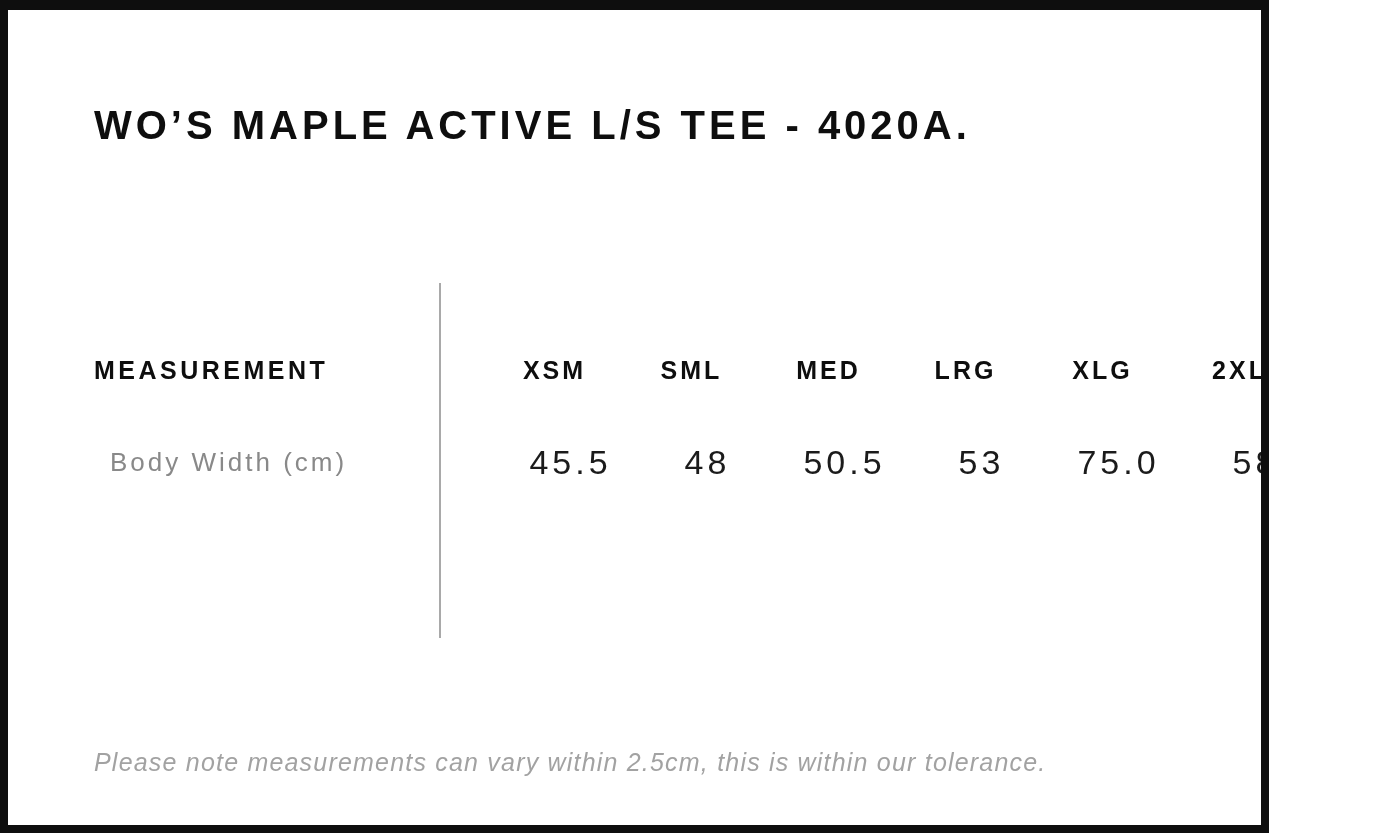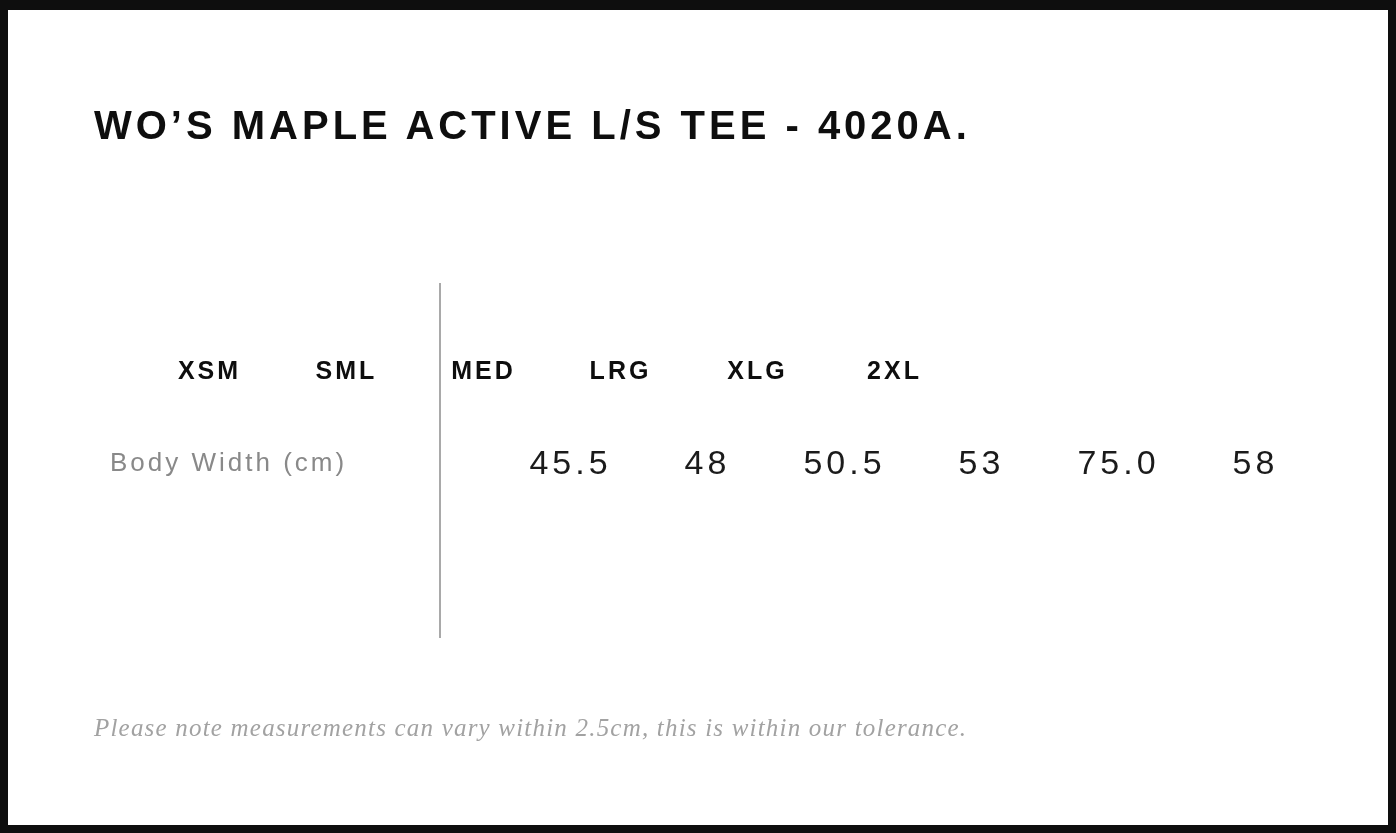--- a/index.html
+++ b/index.html
@@ -2,21 +2,21 @@
 <html><head>
 <meta charset="utf-8">
 <style>
   html, body {
     margin: 0;
     padding: 0;
     background: #ffffff;
     font-family: "Liberation Sans", "DejaVu Sans", sans-serif;
   }
   .frame {
-    width: 1396px;
+    width: 1269px;
     height: 833px;
     box-sizing: border-box;
     border-style: solid;
     border-color: #0e0e0e;
     border-width: 10px 8px 8px 8px;
     background: #ffffff;
     overflow: hidden;
   }
   .content {
     padding-left: 86px;
@@ -85,41 +85,41 @@
     letter-spacing: 3px;
     color: #0e0e0e;
   }
   .size-value {
     font-size: 34px;
     font-weight: 400;
     letter-spacing: 4px;
     color: #1b1b1b;
   }
   .note {
-    margin: 76px 0 0 0;
+    margin: 110px 0 0 0;
     font-size: 25px;
     font-style: italic;
     letter-spacing: 1.2px;
     color: #a2a2a2;
     white-space: nowrap;
-    font-family: Liberation Serif, serif;
   }
 </style>
 </head>
 <body>
 
 <div class="frame">
   <div class="content">
 
     <h1 class="title">WO’S MAPLE ACTIVE L/S TEE - 4020A.</h1>
 
     <section class="table-area">
       <div class="col-divider"></div>
 
       <div class="trow">
+        <div class="label-cell header-label">MEASUREMENT</div>
         <div class="size-cells">
           <div class="size-cell size-head">XSM</div>
           <div class="size-cell size-head">SML</div>
           <div class="size-cell size-head">MED</div>
           <div class="size-cell size-head">LRG</div>
           <div class="size-cell size-head">XLG</div>
           <div class="size-cell size-head">2XL</div>
         </div>
       </div>
 

